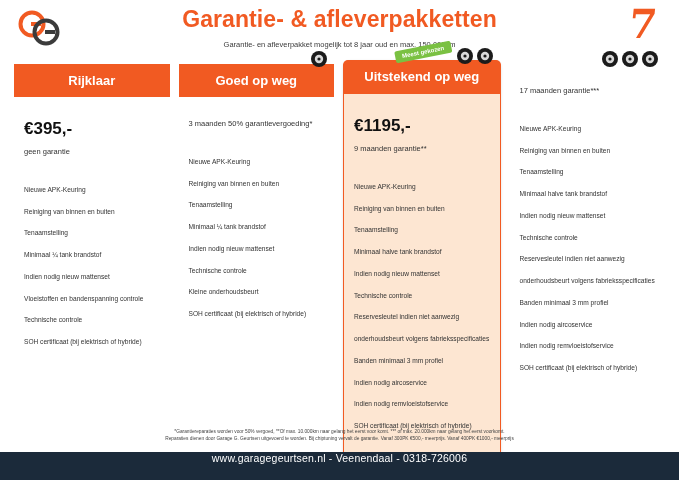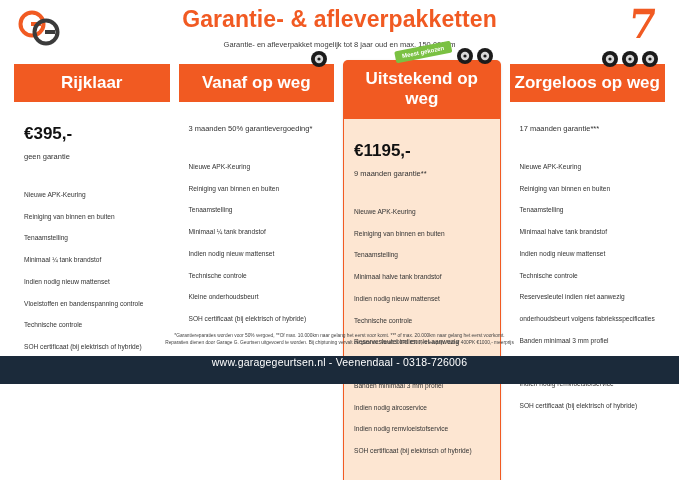--- a/index.html
+++ b/index.html
@@ -10,21 +10,21 @@
     width: 679px;
     height: 480px;
     background: #ffffff;
     font-family: "Liberation Sans", sans-serif;
     overflow: hidden;
     position: relative;
   }
   .page {
     position: relative;
     width: 679px;
-    height: 384px;
+    height: 480px;
     background: #ffffff;
     box-sizing: border-box;
   }
 
   
   .header {
     position: relative;
     height: 58px;
   }
   .logo {
@@ -72,21 +72,21 @@
     align-items: flex-start;
   }
   .col {
     flex: 1 1 0;
     position: relative;
   }
   .col-head {
     background: #f15a22;
     color: #ffffff;
     text-align: center;
-    font-size: 17px;
+    font-size: 13px;
     font-weight: bold;
     padding: 9px 4px 9px 4px;
     position: relative;
     z-index: 2;
   }
   .col-body {
     padding: 22px 10px 10px 10px;
   }
   .price {
     font-size: 17px;
@@ -215,21 +215,21 @@
     <div class="col">
       <div class="wheels">
         <span class="wheel">
           <svg width="18" height="18" viewBox="0 0 18 18">
             <circle cx="9" cy="9" r="8" fill="#1b1b1b"></circle>
             <circle cx="9" cy="9" r="4.2" fill="#d9d9d9"></circle>
             <circle cx="9" cy="9" r="1.6" fill="#1b1b1b"></circle>
           </svg>
         </span>
       </div>
-      <div class="col-head">Vanaf op weg</div>
+      <div class="col-head">Goed op weg</div>
       <div class="col-body">
         <div class="warranty">3 maanden 50% garantievergoeding*</div>
         <div class="feature">Nieuwe APK-Keuring</div>
         <div class="feature">Reiniging van binnen en buiten</div>
         <div class="feature">Tenaamstelling</div>
         <div class="feature">Minimaal ¼ tank brandstof</div>
         <div class="feature">Indien nodig nieuw mattenset</div>
         <div class="feature">Technische controle</div>
         <div class="feature">Kleine onderhoudsbeurt</div>
         <div class="feature">SOH certificaat (bij elektrisch of hybride)</div>
@@ -290,21 +290,20 @@
           </svg>
         </span>
         <span class="wheel">
           <svg width="18" height="18" viewBox="0 0 18 18">
             <circle cx="9" cy="9" r="8" fill="#1b1b1b"></circle>
             <circle cx="9" cy="9" r="4.2" fill="#d9d9d9"></circle>
             <circle cx="9" cy="9" r="1.6" fill="#1b1b1b"></circle>
           </svg>
         </span>
       </div>
-      <div class="col-head">Zorgeloos op weg</div>
       <div class="col-body">
         <div class="warranty">17 maanden garantie***</div>
         <div class="feature">Nieuwe APK-Keuring</div>
         <div class="feature">Reiniging van binnen en buiten</div>
         <div class="feature">Tenaamstelling</div>
         <div class="feature">Minimaal halve tank brandstof</div>
         <div class="feature">Indien nodig nieuw mattenset</div>
         <div class="feature">Technische controle</div>
         <div class="feature">Reservesleutel indien niet aanwezig</div>
         <div class="feature">onderhoudsbeurt volgens fabrieksspecificaties</div>

